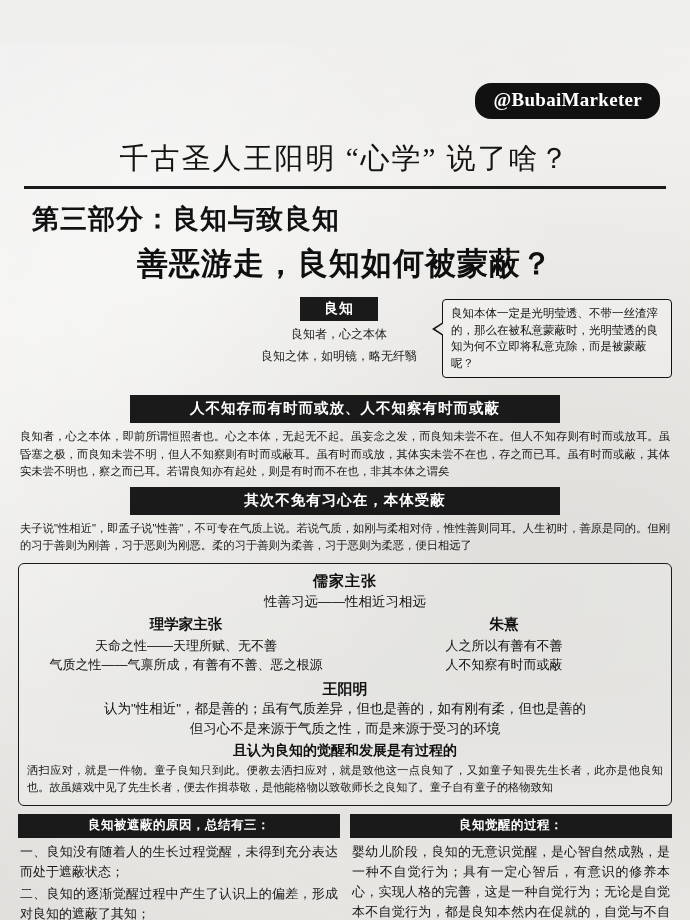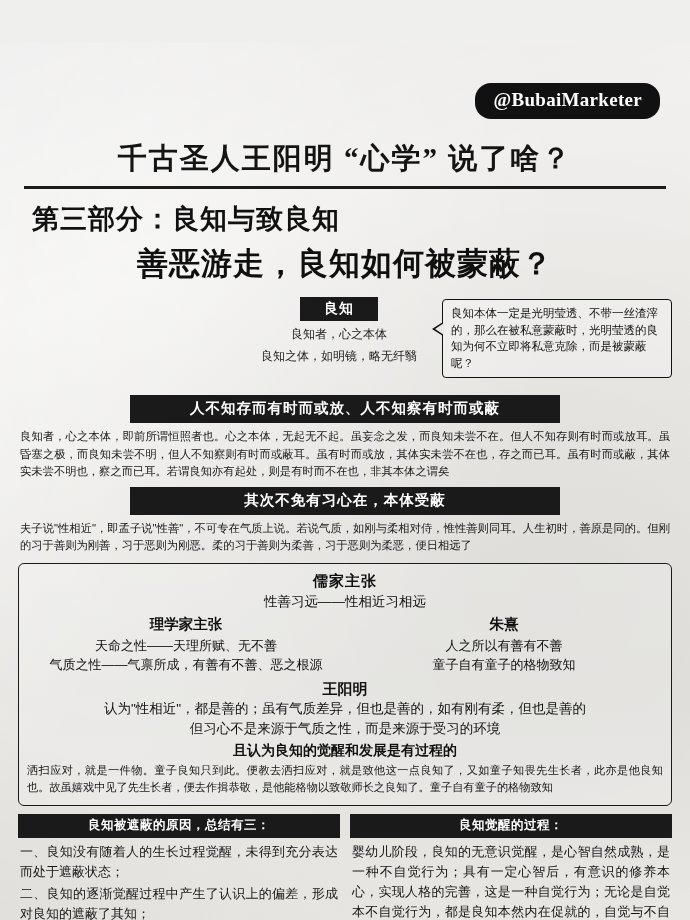--- a/index.html
+++ b/index.html
@@ -57,21 +57,21 @@
     font-size: 19px;
     font-weight: bold;
     letter-spacing: 0.3px;
     font-family: "Liberation Serif", serif;
   }
 
   
   .headline {
     text-align: center;
     font-family: "Liberation Serif", serif;
-    font-weight: bold;
+    font-weight: normal;
     font-size: 29px;
     letter-spacing: 2px;
     margin-top: 20px;
     color: #141414;
   }
   .rule {
     height: 3px;
     background: #1b1b1b;
     margin: 7px 10px 0 10px;
   }
@@ -336,21 +336,21 @@
       <div class="line-c">性善习远——性相近习相远</div>
       <div class="two-col">
         <div>
           <div class="col-head">理学家主张</div>
           <div class="col-line">天命之性——天理所赋、无不善</div>
           <div class="col-line">气质之性——气禀所成，有善有不善、恶之根源</div>
         </div>
         <div>
           <div class="col-head">朱熹</div>
           <div class="col-line">人之所以有善有不善</div>
-          <div class="col-line">童子自有童子的格物致知</div>
+          <div class="col-line">人不知察有时而或蔽</div>
         </div>
       </div>
       <div class="wy-head">王阳明</div>
       <div class="wy-line">认为"性相近"，都是善的；虽有气质差异，但也是善的，如有刚有柔，但也是善的</div>
       <div class="wy-line">但习心不是来源于气质之性，而是来源于受习的环境</div>
       <div class="wy-strong">且认为良知的觉醒和发展是有过程的</div>
       <div class="frame-foot">洒扫应对，就是一件物。童子良知只到此。便教去洒扫应对，就是致他这一点良知了，又如童子知畏先生长者，此亦是他良知也。故虽嬉戏中见了先生长者，便去作揖恭敬，是他能格物以致敬师长之良知了。童子自有童子的格物致知</div>
     </div>
 
     <div class="panels">

